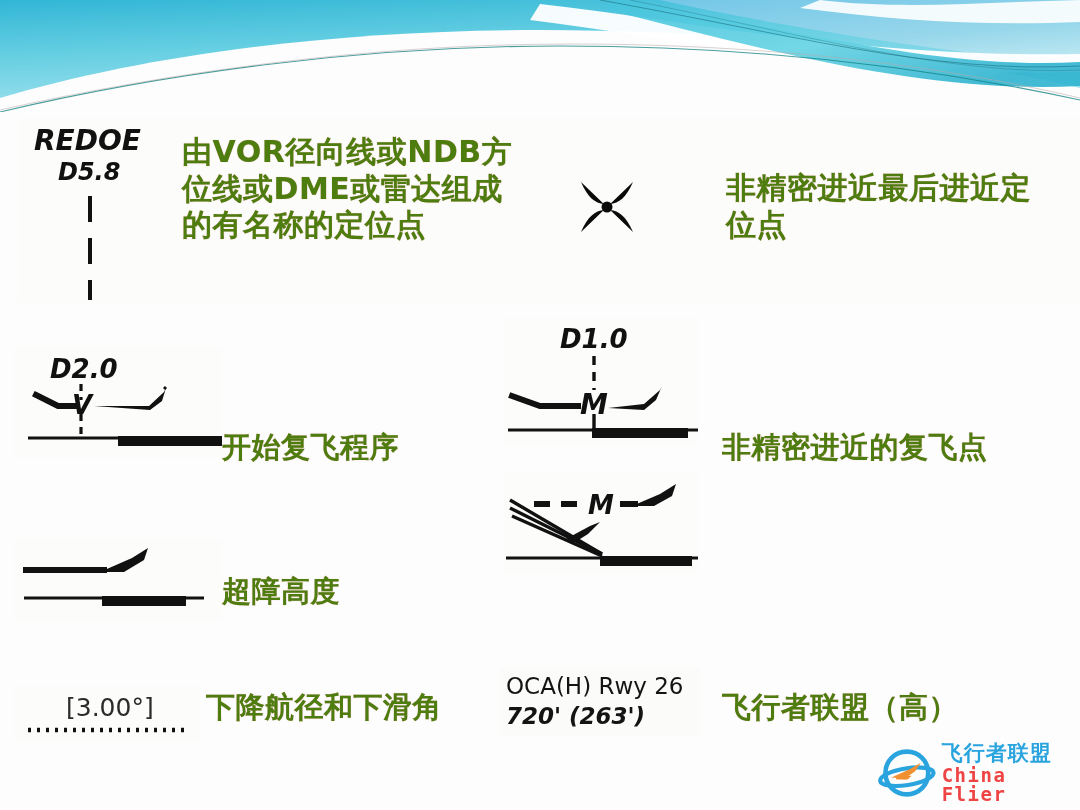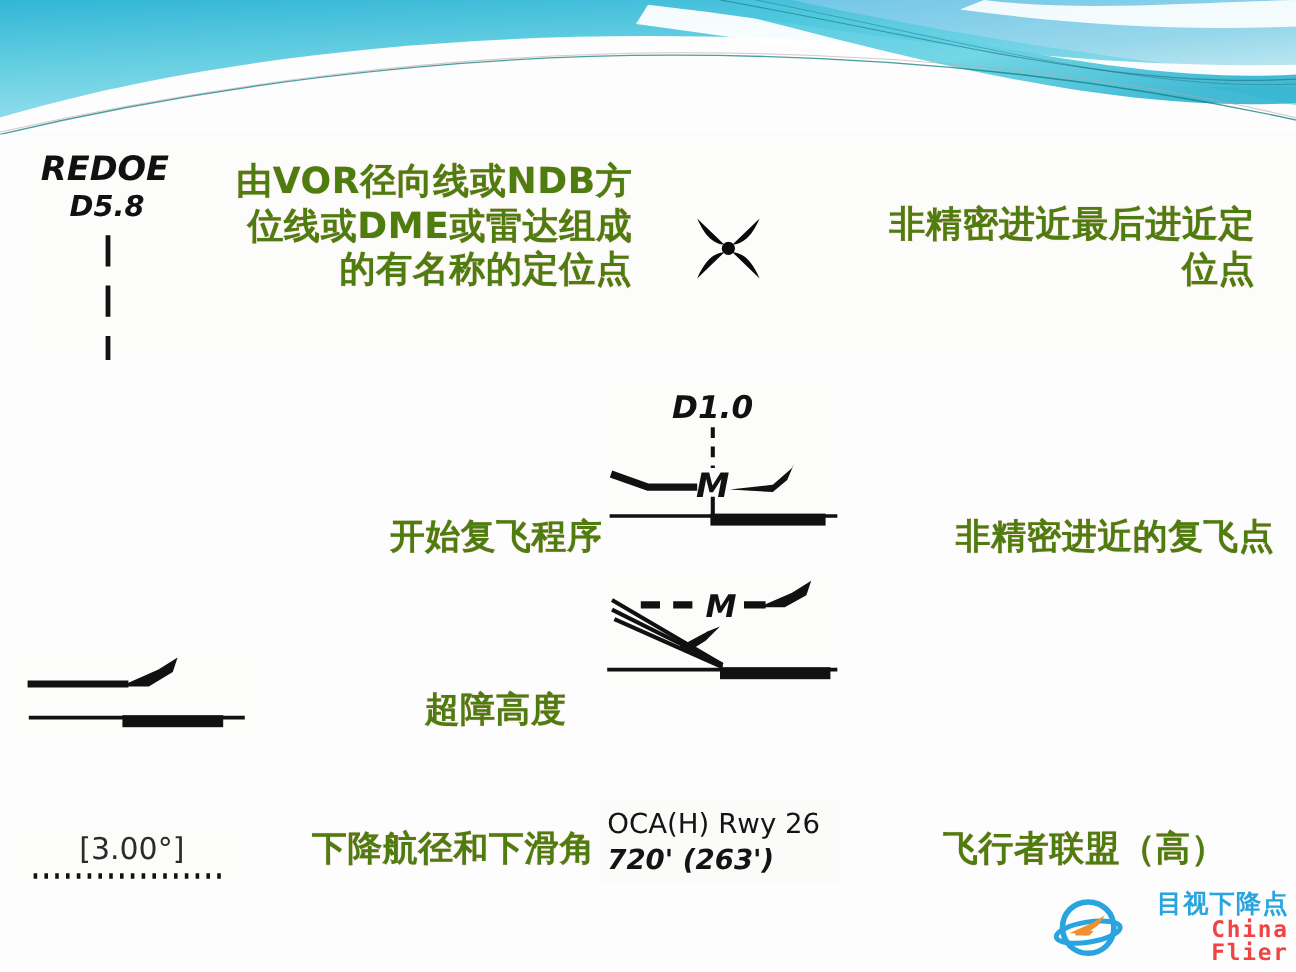--- a/index.html
+++ b/index.html
@@ -10,21 +10,20 @@
     background: #ffffff;
     font-family: "Liberation Sans", sans-serif;
   }
 
   .slide {
     position: relative;
     width: 1080px;
     height: 810px;
     background: #fdfdfd;
     overflow: hidden;
-    text-align: right;
   }
 
   
   .header-band {
     position: absolute;
     top: 0; left: 0;
     width: 1080px;
     height: 112px;
     overflow: hidden;
   }
@@ -168,20 +167,39 @@
         <path d="M39,39 L13,14 C20,30 27,35 36,36 Z"></path>
         <path d="M39,39 L65,14 C58,30 51,35 42,36 Z"></path>
         <path d="M39,39 L13,64 C20,48 27,43 36,42 Z"></path>
         <path d="M39,39 L65,64 C58,48 51,43 42,42 Z"></path>
         <circle cx="39" cy="39" r="5.5"></circle>
       </g>
     </svg>
   </div>
   <div class="caption big" id="cap-maltese">非精密进近最后进近定位点</div>
 
+  <div class="symbol-box" id="sym-map-start">
+    <svg width="208" height="110" viewBox="0 0 208 110" xmlns="http://www.w3.org/2000/svg">
+      <rect x="0" y="0" width="208" height="110" fill="#fcfcfa"></rect>
+      <text class="mono-label" x="36" y="30" font-size="26">D2.0</text>
+
+      <line x1="67" y1="36" x2="67" y2="52" stroke="#111" stroke-width="3.2" stroke-dasharray="7 6"></line>
+      <line x1="67" y1="66" x2="67" y2="88" stroke="#111" stroke-width="3.2" stroke-dasharray="7 6"></line>
+
+      <path d="M22,47 L44,58 L60,58" fill="none" stroke="#111" stroke-width="6" stroke-linecap="square"></path>
+
+      <text class="mono-label" x="58" y="66" font-size="26" font-style="normal">V</text>
+
+      <path d="M80,58 L135,58 L150,44 L152,40 L148,53 L136,62 Z" fill="#111"></path>
+      <path d="M150,41 L152,39" stroke="#111" stroke-width="3"></path>
+
+      <line x1="14" y1="90" x2="208" y2="90" stroke="#111" stroke-width="3"></line>
+      <rect x="104" y="88" width="104" height="10" fill="#111"></rect>
+    </svg>
+  </div>
   <div class="caption mid" id="cap-map-start">开始复飞程序</div>
 
   <div class="symbol-box" id="sym-d10">
     <svg width="194" height="128" viewBox="0 0 194 128" xmlns="http://www.w3.org/2000/svg">
       <rect x="0" y="0" width="194" height="128" fill="#fcfcfa"></rect>
       <text class="mono-label" x="56" y="30" font-size="26">D1.0</text>
       <line x1="90" y1="38" x2="90" y2="72" stroke="#111" stroke-width="3.4" stroke-dasharray="9 7"></line>
       <line x1="90" y1="96" x2="90" y2="112" stroke="#111" stroke-width="3.4"></line>
       <path d="M8,78 L36,88 L74,88" fill="none" stroke="#111" stroke-width="6" stroke-linecap="square"></path>
       <text class="mono-label" x="76" y="96" font-size="28" font-style="normal">M</text>
@@ -244,18 +262,18 @@
 
   <div class="watermark">
     <svg width="62" height="58" viewBox="0 0 62 58" xmlns="http://www.w3.org/2000/svg">
       <path d="M31,6 C44,6 54,16 54,29 C54,42 44,52 31,52 C18,52 8,42 8,29 C8,16 18,6 31,6 Z" fill="none" stroke="#2aa4de" stroke-width="5"></path>
       <ellipse cx="31" cy="33" rx="29" ry="9" fill="none" stroke="#2aa4de" stroke-width="4.5" transform="rotate(-9 31 33)"></ellipse>
       <path d="M14,34 L34,25 L46,18 L40,27 L30,34 Z" fill="#f09030"></path>
       <path d="M22,30 L28,36 L33,34 Z" fill="#f09030"></path>
       <path d="M18,32 L36,32 L32,36 L20,36 Z" fill="#f09030"></path>
     </svg>
     <div class="wm-text">
-      <span class="wm-cn">目视下降点</span>
+      <span class="wm-cn">飞行者联盟</span>
       <span class="wm-en">China Flier</span>
     </div>
   </div>
 
 </div>
 
 </body></html>

